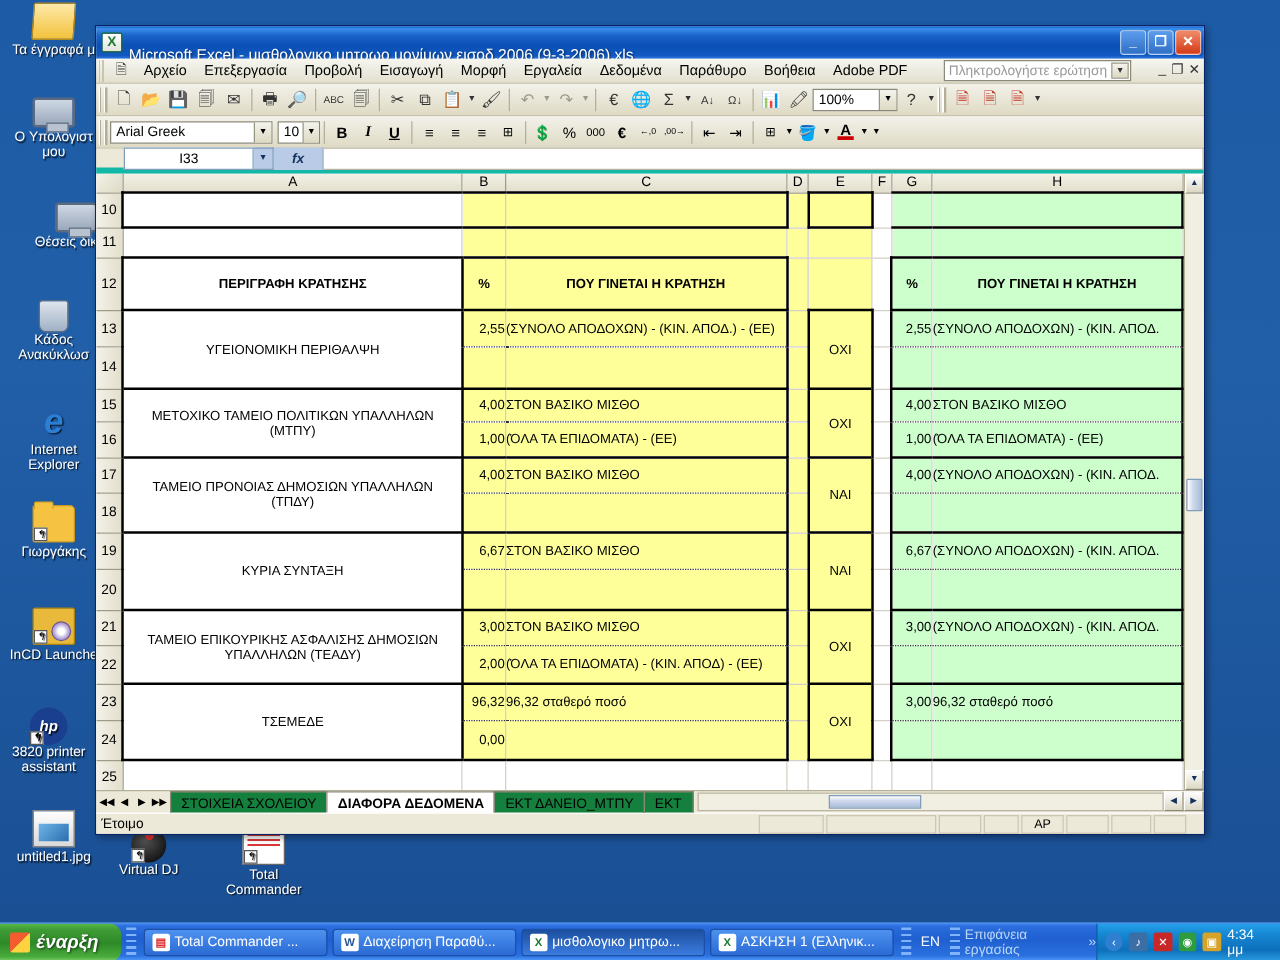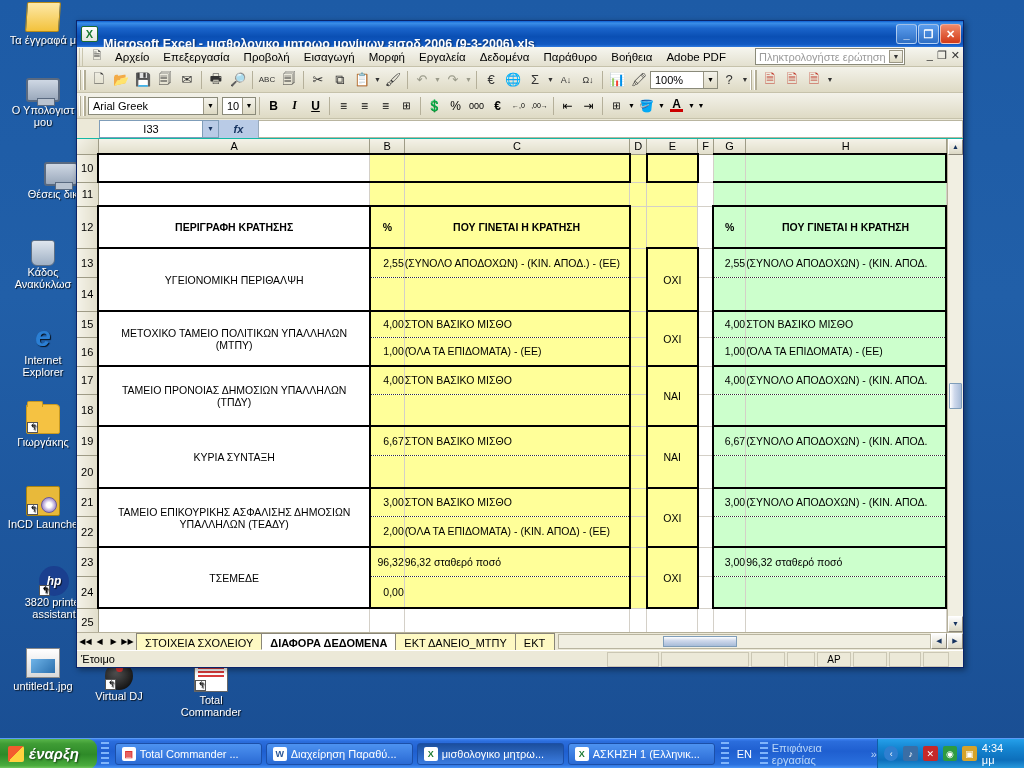--- a/index.html
+++ b/index.html
@@ -54,21 +54,21 @@
   .titlebar {
     height: 26px; flex: 0 0 26px;
     background: linear-gradient(180deg,#0e5fd1 0%,#3a8ee8 8%,#1a64cb 28%,#0a4fb4 60%,#1159c2 90%,#2e7ae0 100%);
     display: flex; align-items: center; padding: 0 2px 0 4px; color: #fff;
   }
   .titlebar .tb-icon {
     width:17px;height:16px;background:linear-gradient(180deg,#fff,#e4e4dc);
     border:1px solid #1d6b2f; border-radius:2px; margin-right:5px;
     color:#1d7a33; font-size:11px; font-weight:bold; text-align:center; line-height:15px;
   }
-  .titlebar .tb-title { font-size:12.5px; font-weight:bold; text-shadow:1px 1px 2px rgba(0,0,0,.6); white-space:nowrap; flex:1;margin-top:20px; }
+  .titlebar .tb-title { font-size:12.5px; font-weight:normal; text-shadow:1px 1px 2px rgba(0,0,0,.6); white-space:nowrap; flex:1;margin-top:20px; }
   .winbtn { width:21px;height:20px;margin-left:1px;border:1px solid rgba(255,255,255,.55);border-radius:3px;
             font-size:11px;font-weight:bold;color:#fff;text-align:center;line-height:18px;
             background:linear-gradient(180deg,#5c9ded,#2f6fc4); }
   .winbtn.close { background:linear-gradient(180deg,#f08a6a,#d33a17); }
 
   .menubar { height:20px; flex:0 0 20px; background:linear-gradient(180deg,#f6f6f0,#e3e0cf);
              display:flex; align-items:center; font-size:11.5px; color:#000;
              border-bottom:1px solid #c6c2ab; position:relative; }
   .menu-grip{width:9px;height:18px;background:linear-gradient(90deg,transparent 2px,#c9c5ae 2px,#c9c5ae 3px,transparent 3px,transparent 5px,#c9c5ae 5px,#c9c5ae 6px,transparent 6px);}
   .menubar .mi { padding:2px 7px; cursor:default; white-space:nowrap; }
@@ -85,21 +85,21 @@
           background:linear-gradient(90deg,#fff 0 1px,#b3ae97 1px 2px,transparent 2px 4px,#fff 4px 5px,#b3ae97 5px 6px); }
   .zoombox{width:68px;height:18px;background:#fff;border:1px solid #8a8a7a;font-size:11px;display:flex;align-items:center;padding-left:4px;position:relative;}
   .zoombox .arw{position:absolute;right:0;top:0;width:14px;height:16px;background:linear-gradient(180deg,#f4f3ec,#ddd9c3);border-left:1px solid #9a9684;font-size:7px;text-align:center;line-height:15px;}
   .fontbox{width:130px;height:18px;background:#fff;border:1px solid #8a8a7a;font-size:11px;display:flex;align-items:center;padding-left:4px;position:relative;}
   .fontbox .arw{position:absolute;right:0;top:0;width:14px;height:16px;background:linear-gradient(180deg,#f4f3ec,#ddd9c3);border-left:1px solid #9a9684;font-size:7px;text-align:center;line-height:15px;}
   .sizebox{width:34px;height:18px;background:#fff;border:1px solid #8a8a7a;font-size:11px;display:flex;align-items:center;padding-left:4px;position:relative;}
   .sizebox .arw{position:absolute;right:0;top:0;width:13px;height:16px;background:linear-gradient(180deg,#f4f3ec,#ddd9c3);border-left:1px solid #9a9684;font-size:7px;text-align:center;line-height:15px;}
   .fbtn{width:21px;height:20px;display:flex;align-items:center;justify-content:center;font-size:12px;}
 
   .formulabar{flex:0 0 20px;height:20px;background:#ece9d8;display:flex;align-items:center;
-              border-bottom:1px solid #14b8a6;}
+              border-bottom:5px solid #14b8a6;}
   .namebox{width:104px;height:18px;background:#fff;border:1px solid #7f9db9;font-size:11px;
            display:flex;align-items:center;justify-content:center;margin-left:22px;}
   .nb-arrow{width:16px;height:18px;background:#b9cbe6;border:1px solid #7f9db9;border-left:none;
             font-size:7px;text-align:center;line-height:16px;color:#15325e;}
   .fx{width:40px;height:18px;background:#b9cbe6;font-size:11px;font-style:italic;font-weight:bold;
       text-align:center;line-height:18px;color:#15325e;border-right:1px solid #9ab;}
   .fbar-input{flex:1;height:18px;background:#fff;border:1px solid #b9b5a0;border-left:none;}
 
   
   .gridwrap { flex:1; position:relative; overflow:hidden; background:#fff; display:flex; }
@@ -142,21 +142,21 @@
             border:1px solid #7f9db9;border-radius:1px;}
   .hs-track{flex:1;background:#f1efe2;border:1px solid #b9b5a0;position:relative;}
   .hs-thumb{position:absolute;left:28%;width:20%;top:1px;bottom:1px;
             background:linear-gradient(180deg,#fff,#cfd9ec 40%,#a8bcd8);border:1px solid #7f9db9;}
 
   
   .tabrow{height:18px;flex:0 0 18px;display:flex;align-items:stretch;background:#ece9d8;
           border-top:1px solid #b5b09a;}
   .navbtns{display:flex;align-items:center;padding:0 2px;gap:1px;font-size:8px;color:#000;}
   .navbtn{width:13px;text-align:center;}
-  .stab{padding:1px 8px 0;font-size:11px;background:#fef9c3;border:1px solid #8a8678;
+  .stab{padding:1px 8px 0;font-size:11px;background:#15803d;border:1px solid #8a8678;
         border-bottom:none;border-radius:0;margin-right:-1px;position:relative;
         transform:skewX(0deg);line-height:16px;}
   .stab.active{background:#fff;font-weight:bold;border-bottom:1px solid #fff;}
   .tabsplit{width:4px;background:#ece9d8;}
 
   .statusbar{height:17px;flex:0 0 17px;background:#ece9d8;border-top:1px solid #fff;
              display:flex;align-items:center;font-size:11px;padding-left:4px;}
   .sbox{height:15px;border:1px solid #cbc7b4;margin-right:2px;}
   .sb-ap{width:34px;display:flex;align-items:center;justify-content:center;font-size:10px;}
 
@@ -223,21 +223,21 @@
     <span class="lbl">Γιωργάκης</span>
   </div>
 
   <div class="deskicon" style="left:4px;top:486px;">
     <span class="icon-img ic-cd">
         <i class="shortcut-arrow">↰</i>
       </span>
     <span class="lbl">InCD Launche</span>
   </div>
 
-  <div class="deskicon" style="left:15px;top:566px;">
+  <div class="deskicon" style="left:0;top:566px;">
     <span class="icon-img ic-hp">hp<i class="shortcut-arrow">↰</i></span>
     <span class="lbl">3820 printer assistant</span>
   </div>
 
   <div class="deskicon" style="left:4px;top:648px;">
     <span class="icon-img ic-pic"></span>
     <span class="lbl">untitled1.jpg</span>
   </div>
 
   <div class="deskicon" style="left:80px;top:662px;">

